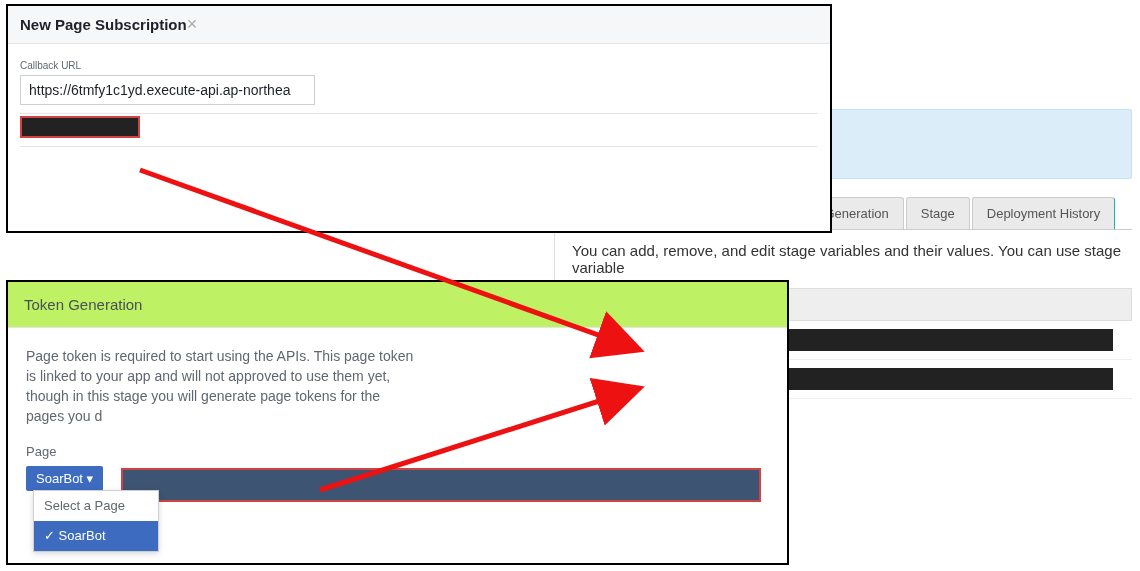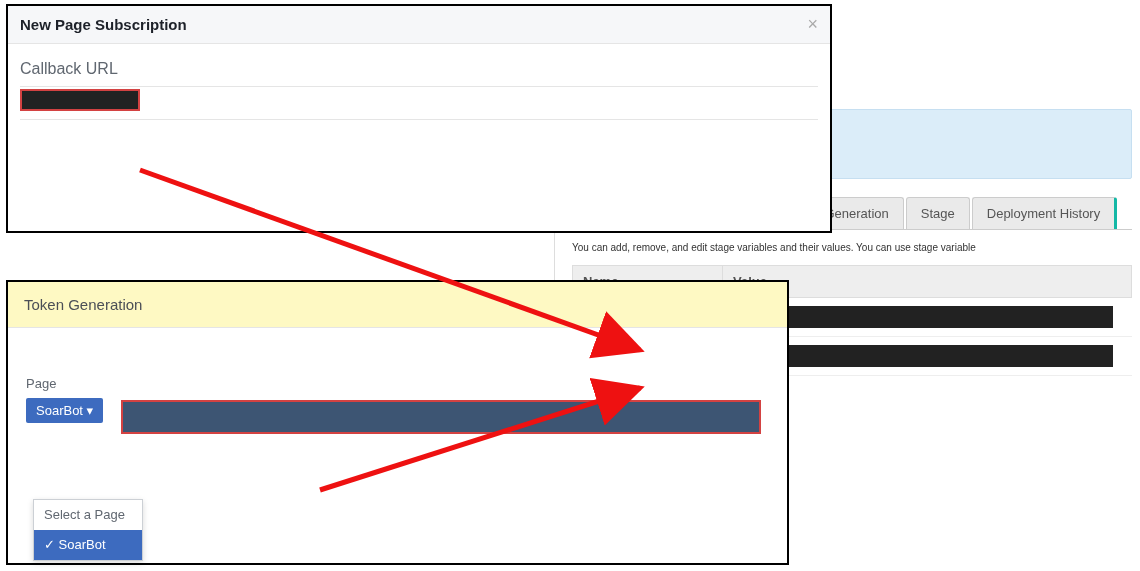--- a/index.html
+++ b/index.html
@@ -1,24 +1,24 @@
 <!DOCTYPE html>
 <html><head>
 <meta charset="utf-8">
 <style>
 *{box-sizing:border-box;margin:0;padding:0;font-family:-apple-system,BlinkMacSystemFont,"Segoe UI",Helvetica,Arial,sans-serif}
 body{width:1140px;height:571px;background:#fff;position:relative;overflow:hidden}
 .panel{position:absolute;background:#fff;border:2px solid #000}
 
 #sub{left:6px;top:4px;width:826px;height:229px}
-#sub .head{display:flex;align-items:center;justify-content:space-between;padding:8px 12px;border-bottom:1px solid #e5e5e5;background:#f6f7f9}
+#sub .head{display:flex;align-items:center;padding:8px 12px;border-bottom:1px solid #e5e5e5;background:#f6f7f9}
 #sub .head h3{font-size:15px;font-weight:600;color:#1d2129}
 #sub .close{color:#aaa;font-size:18px;cursor:pointer}
 #sub .body{padding:10px 12px;font-size:14px;color:#606770}
-#sub .body .lbl{font-size:16px;margin:6px 0 4px;color:#606770}
+#sub .body .lbl{font-size:10px;margin:6px 0 4px;color:#606770}
 #sub input[type=text]{width:295px;border:1px solid #ccd0d5;padding:6px 8px;font-size:14px;color:#1d2129;background:#fff}
 #sub .divider{border-top:1px solid #e5e5e5;margin:8px 0 0}
 .red-box{border:2px solid #d34242}
 #verify-red{width:120px;height:22px;background:#222;margin-top:2px}
 #sub .sf{color:#888;font-size:13px;margin-top:4px}
 
 #stages{position:absolute;left:290px;top:55px;width:850px;height:500px;background:#fff}
 #stages .col1{position:absolute;left:0;top:0;width:265px;border-right:1px solid #ddd;height:100%}
 #stages .col1 .hdr{display:flex;justify-content:space-between;align-items:center;padding:12px 14px}
 #stages .col1 .hdr h4{font-size:17px;font-weight:400;color:#333}
@@ -31,40 +31,40 @@
 .tree .hook{color:#2a7bd6;margin-left:46px;margin-top:6px}
 .tree .meth{margin-left:78px;margin-top:6px;font-size:13px}
 .tree .post{color:#19a974}
 .tree .get{color:#4a90d9}
 #stages .col2{position:absolute;left:266px;top:0;right:0;padding:12px 0 0 16px}
 #stages h2{font-size:22px;font-weight:400;color:#333;margin-bottom:16px}
 .infobox{background:#dbedf9;border:1px solid #c6dff1;height:70px;width:560px;border-radius:2px;margin-bottom:18px}
 .tabs{display:flex;border-bottom:1px solid #ccc;width:560px}
 .tab{padding:8px 14px;border:1px solid #ccc;border-bottom:none;background:#eaeaea;font-size:13px;color:#555;margin-right:2px;border-radius:3px 3px 0 0;cursor:pointer}
 .tab.active{background:#fff;color:#333;font-weight:600}
-.tabs .last{border-right:3px solid #14b8a6}
-.helptext{font-size:10px;color:#333;margin:12px 0;width:560px}
+.tabs .last{border-right:1px solid #14b8a6}
+.helptext{font-size:15px;color:#333;margin:12px 0;width:560px}
 table.vars{border-collapse:collapse;width:560px}
 table.vars th{background:#eee;border:1px solid #ddd;padding:8px 10px;text-align:left;font-size:13px;font-weight:600;color:#555}
 table.vars td{border-bottom:1px solid #eee;padding:8px 10px;font-size:13px;color:#333}
 table.vars td.name{width:150px}
 .noise{background:#222;height:22px;width:380px}
 .addrow{padding:12px 10px;color:#2a7bd6;font-size:14px;font-weight:600;cursor:pointer}
 .addrow .plus{display:inline-block;width:16px;height:16px;border:2px solid #2a7bd6;border-radius:50%;text-align:center;line-height:12px;margin-right:8px;font-weight:bold}
 
 #tok{left:6px;top:280px;width:783px;height:285px;border:2px solid #000}
-#tok .head{padding:14px 16px;font-size:15px;color:#4b4f56;border-bottom:1px solid #e5e5e5;background:#fef9c3}
+#tok .head{padding:14px 16px;font-size:15px;color:#4b4f56;border-bottom:1px solid #e5e5e5;background:#bef264}
 #tok .body{padding:18px 18px 10px;font-size:14px;color:#606770;line-height:20px}
-#tok .row{display:flex;margin-top:28px;font-size:13px;color:#606770}
+#tok .row{display:flex;margin-top:16px;font-size:13px;color:#606770}
 #tok .row .c1{width:95px}
 #tok .row .c2{flex:1}
 .btn-page{background:#3d6bbf;color:#fff;border:none;padding:5px 10px;font-size:13px;border-radius:2px;cursor:pointer}
 .btn-page:after{content:" \25BE"}
 #patok{height:34px;width:640px;background:#3d5573;margin-top:2px}
-#tok .dropdown{position:absolute;left:25px;bottom:2px;width:110px;background:#fff;border:1px solid #ccd0d5;font-size:13px;z-index:5;box-shadow:0 2px 6px rgba(0,0,0,.15)}
+#tok .dropdown{position:absolute;left:25px;bottom:11px;width:126px;background:#fff;border:1px solid #ccd0d5;font-size:13px;z-index:5;box-shadow:0 2px 6px rgba(0,0,0,.15)}
 #tok .dropdown div{padding:5px 10px;cursor:pointer}
 #tok .dropdown .sel{background:#3d6bbf;color:#fff}
 #tok .dropdown .sel:before{content:"\2713  ";}
 
 svg.arrows{position:absolute;left:0;top:0;width:1140px;height:571px;pointer-events:none;z-index:20}
 
 #sub{z-index:10}
 #tok{z-index:12}
 #stages{z-index:5}
 </style>
@@ -120,30 +120,32 @@
   </div>
 </div>
 
 <div id="sub" class="panel">
   <div class="head">
     <h3>New Page Subscription</h3>
     <span class="close">×</span>
   </div>
   <div class="body">
     <div class="lbl">Callback URL</div>
+    <input type="text" value="https://6tmfy1c1yd.execute-api.ap-northea" style="">
     <div class="divider"></div>
     <div id="verify-red" class="red-box"></div>
     <div class="divider"></div>
     <div class="sf">&nbsp;</div>
   </div>
 </div>
 
 <div id="tok" class="panel">
   <div class="head">Token Generation</div>
   <div class="body">
+    <div style="width:390px">Page token is required to start using the APIs. This page token is linked to your app and will not approved to use them yet, though in this stage you will generate page tokens for the pages you d</div>
     <div class="row">
       <div class="c1">Page</div>
     </div>
     <div class="row" style="margin-top:4px">
       <div class="c1"><button class="btn-page">SoarBot</button></div>
       <div class="c2">
           <div id="patok" class="red-box"></div>
         </div>
     </div>
     <div class="dropdown">

